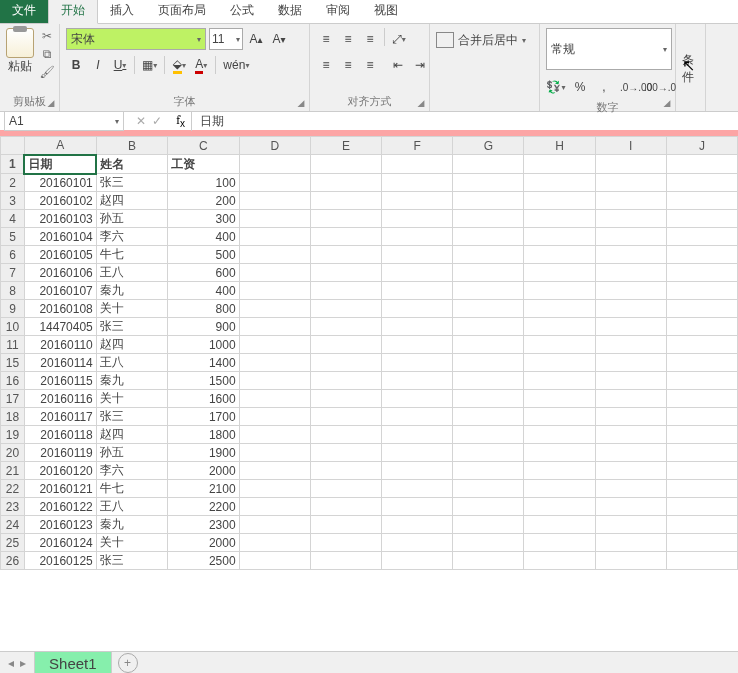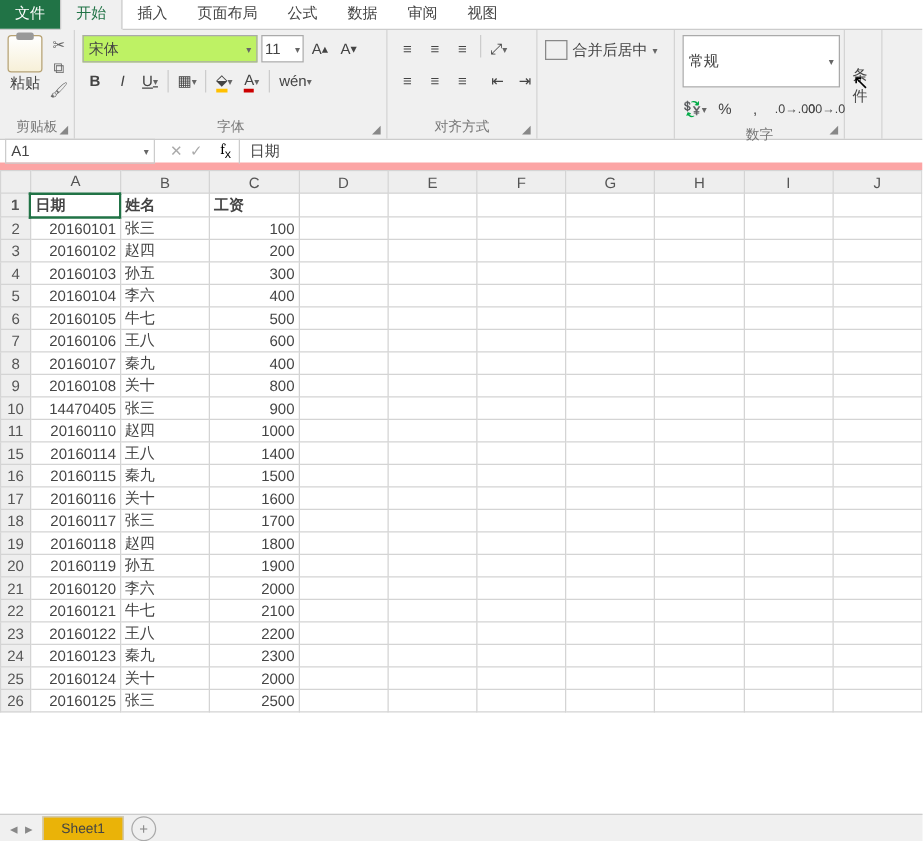--- a/index.html
+++ b/index.html
@@ -49,21 +49,21 @@
 .grid .corner{width:24px;background:#eee}
 .grid .colhead{background:#eee;text-align:center;color:#555;width:72px}
 .grid .rowhead{background:#eee;text-align:center;color:#555;width:24px}
 .grid td{padding:0 3px;background:#fff}
 .grid td.num{text-align:right}
 .grid td.txt{text-align:left}
 .grid .sel{border:2px solid #217346!important;position:relative}
 .grid .hdr td{font-weight:bold}
 .sheet-tabs{position:absolute;bottom:0;left:0;right:0;height:22px;border-top:1px solid #ccc;background:#f0f0f0;display:flex;align-items:center}
 .st-nav{padding:0 8px;color:#888;display:flex;gap:6px}
-.st-tab{padding:3px 14px;background:#eab308;border:1px solid #ccc;border-bottom:none;font-size:11px}
+.st-tab{padding:3px 14px;background:#86efac;border:1px solid #ccc;border-bottom:none;font-size:15px}
 .st-add{width:20px;height:20px;border:1px solid #aaa;border-radius:50%;display:flex;align-items:center;justify-content:center;margin-left:6px;color:#888;cursor:pointer}
 .cursor-arrow{position:absolute;top:56px;left:682px;font-size:16px;color:#000;pointer-events:none;z-index:100}
 .underline{text-decoration:underline}
 .bold{font-weight:bold}
 .italic{font-style:italic}
 </style>
 </head>
 <body>
 
 <div class="tabbar">

